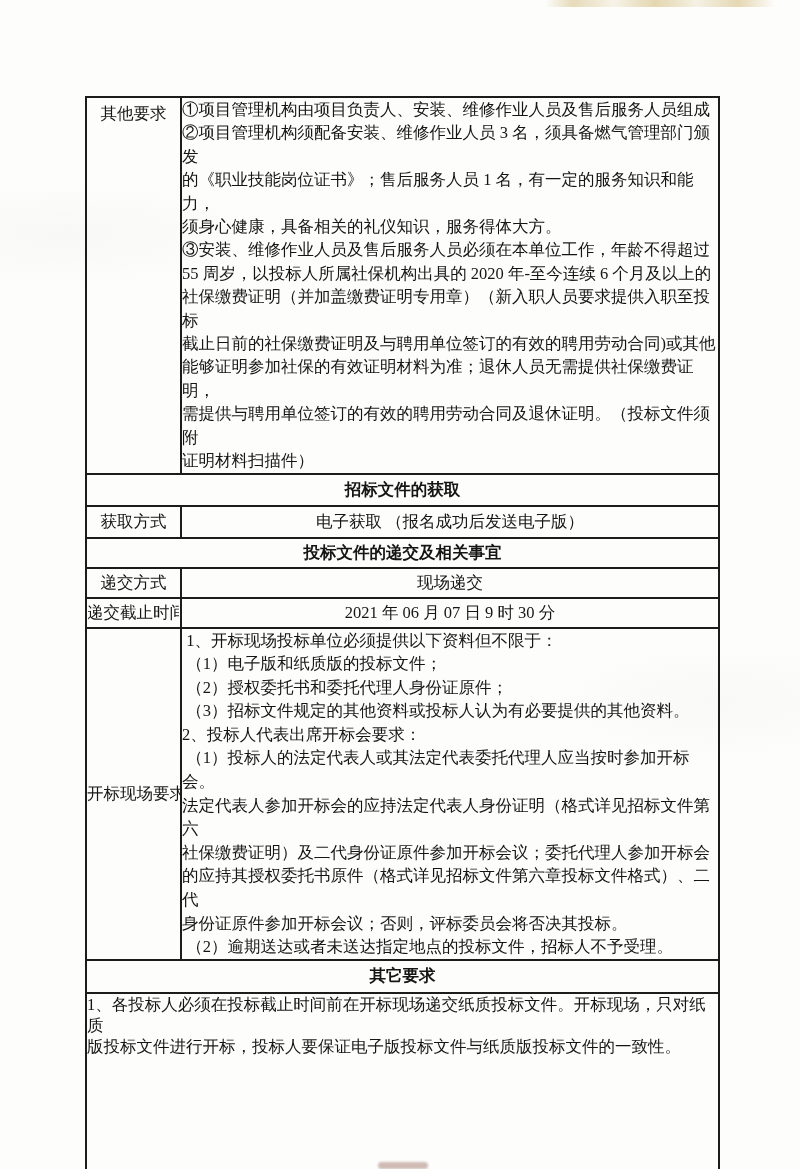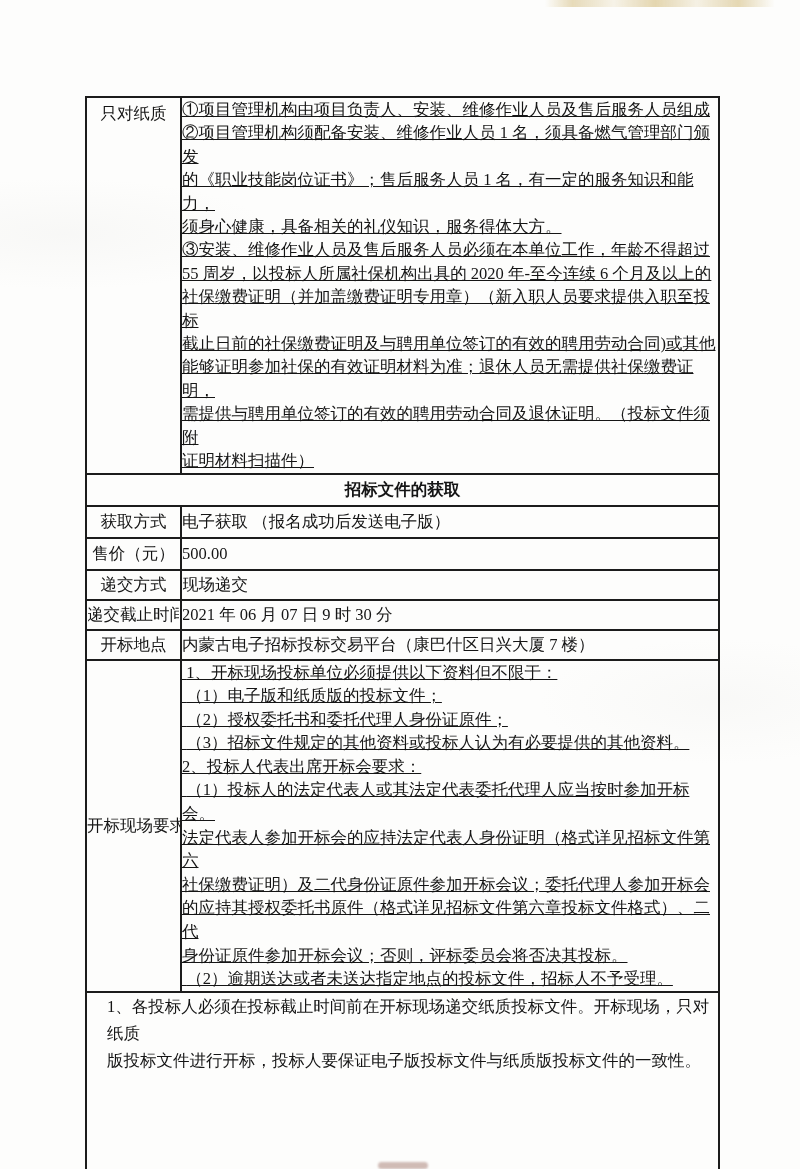--- a/index.html
+++ b/index.html
@@ -79,39 +79,38 @@
   }
   .cell-header {
     text-align: center;
     vertical-align: middle;
     font-weight: bold;
     font-size: 17.5px;
   }
   .cell-value {
     vertical-align: middle;
     padding-left: 3px;
+    text-align: center;
   }
   .cell-text {
     vertical-align: top;
     padding: 2px 1px 0 3px;
-    text-decoration: underline;
   }
   .cell-text .text-line {
     line-height: 23.4px;
     white-space: pre-wrap;
   }
   .cell-text.site .text-line { line-height: 23.6px; }
   .cell-bottom {
     vertical-align: top;
     padding: 3px 1px 0 3px;
   }
   .cell-bottom .text-line {
-    line-height: 27px;
+    line-height: 21px;
     white-space: pre-wrap;
-    padding-left: 20px;
   }
   
   .r-other      td { height: 258px; }
   .r-h-obtain   td { height: 30px; margin-top: 9px; }
   .r-obtain     td { height: 30px; margin-top: 6px; }
   .r-h-submit   td { height: 28px; }
   .r-submit     td { height: 28px; border-radius: 10px; }
   .r-site       td { height: 256px; margin-left: 18px; }
   .r-h-misc     td { height: 31px; }
   .r-misc       td { height: 178px; }
@@ -123,80 +122,78 @@
   <div class="artifact-top"></div>
 
   <table class="doc-table">
     <colgroup>
         <col class="col-label">
         <col class="col-value">
       </colgroup>
     <tbody>
 
       <tr class="r-other">
-        <td class="cell-label align-top">只对纸质</td>
+        <td class="cell-label align-top">其他要求</td>
         <td class="cell-text">
             <div class="text-line">①项目管理机构由项目负责人、安装、维修作业人员及售后服务人员组成</div>
-            <div class="text-line">②项目管理机构须配备安装、维修作业人员 1 名，须具备燃气管理部门颁发</div>
+            <div class="text-line">②项目管理机构须配备安装、维修作业人员 3 名，须具备燃气管理部门颁发</div>
             <div class="text-line">的《职业技能岗位证书》；售后服务人员 1 名，有一定的服务知识和能力，</div>
             <div class="text-line">须身心健康，具备相关的礼仪知识，服务得体大方。</div>
             <div class="text-line">③安装、维修作业人员及售后服务人员必须在本单位工作，年龄不得超过</div>
             <div class="text-line">55 周岁，以投标人所属社保机构出具的 2020 年-至今连续 6 个月及以上的</div>
             <div class="text-line">社保缴费证明（并加盖缴费证明专用章）（新入职人员要求提供入职至投标</div>
             <div class="text-line">截止日前的社保缴费证明及与聘用单位签订的有效的聘用劳动合同)或其他</div>
             <div class="text-line">能够证明参加社保的有效证明材料为准；退休人员无需提供社保缴费证明，</div>
             <div class="text-line">需提供与聘用单位签订的有效的聘用劳动合同及退休证明。（投标文件须附</div>
             <div class="text-line">证明材料扫描件）</div>
           </td>
       </tr>
 
       <tr class="r-h-obtain">
         <td colspan="2" class="cell-header">招标文件的获取</td>
       </tr>
 
       <tr class="r-obtain">
         <td class="cell-label">获取方式</td>
         <td class="cell-value">电子获取  （报名成功后发送电子版）</td>
       </tr>
-      <tr class="r-obtain">
-        <td class="cell-label">售价（元）</td>
-        <td class="cell-value">500.00</td>
-      </tr>
-
+
+      <tr class="r-h-submit">
+        <td colspan="2" class="cell-header">投标文件的递交及相关事宜</td>
+      </tr>
 
       <tr class="r-submit">
         <td class="cell-label">递交方式</td>
         <td class="cell-value">现场递交</td>
       </tr>
       <tr class="r-submit">
         <td class="cell-label">递交截止时间</td>
         <td class="cell-value">2021 年 06 月 07 日  9 时 30 分</td>
-      </tr>
-      <tr class="r-submit">
-        <td class="cell-label">开标地点</td>
-        <td class="cell-value">内蒙古电子招标投标交易平台（康巴什区日兴大厦 7 楼）</td>
       </tr>
 
       <tr class="r-site">
         <td class="cell-label">开标现场要求</td>
         <td class="cell-text site">
             <div class="text-line"> 1、开标现场投标单位必须提供以下资料但不限于：</div>
             <div class="text-line"> （1）电子版和纸质版的投标文件；</div>
             <div class="text-line"> （2）授权委托书和委托代理人身份证原件；</div>
             <div class="text-line"> （3）招标文件规定的其他资料或投标人认为有必要提供的其他资料。</div>
             <div class="text-line">2、投标人代表出席开标会要求：</div>
             <div class="text-line"> （1）投标人的法定代表人或其法定代表委托代理人应当按时参加开标会。</div>
             <div class="text-line">法定代表人参加开标会的应持法定代表人身份证明（格式详见招标文件第六</div>
             <div class="text-line">社保缴费证明）及二代身份证原件参加开标会议；委托代理人参加开标会</div>
             <div class="text-line">的应持其授权委托书原件（格式详见招标文件第六章投标文件格式）、二代</div>
             <div class="text-line">身份证原件参加开标会议；否则，评标委员会将否决其投标。</div>
             <div class="text-line"> （2）逾期送达或者未送达指定地点的投标文件，招标人不予受理。</div>
           </td>
       </tr>
 
+      <tr class="r-h-misc">
+        <td colspan="2" class="cell-header">其它要求</td>
+      </tr>
 
       <tr class="r-misc">
         <td colspan="2" class="cell-bottom">
             <div class="text-line">1、各投标人必须在投标截止时间前在开标现场递交纸质投标文件。开标现场，只对纸质</div>
             <div class="text-line">版投标文件进行开标，投标人要保证电子版投标文件与纸质版投标文件的一致性。</div>
           </td>
       </tr>
 
     </tbody>
   </table>

